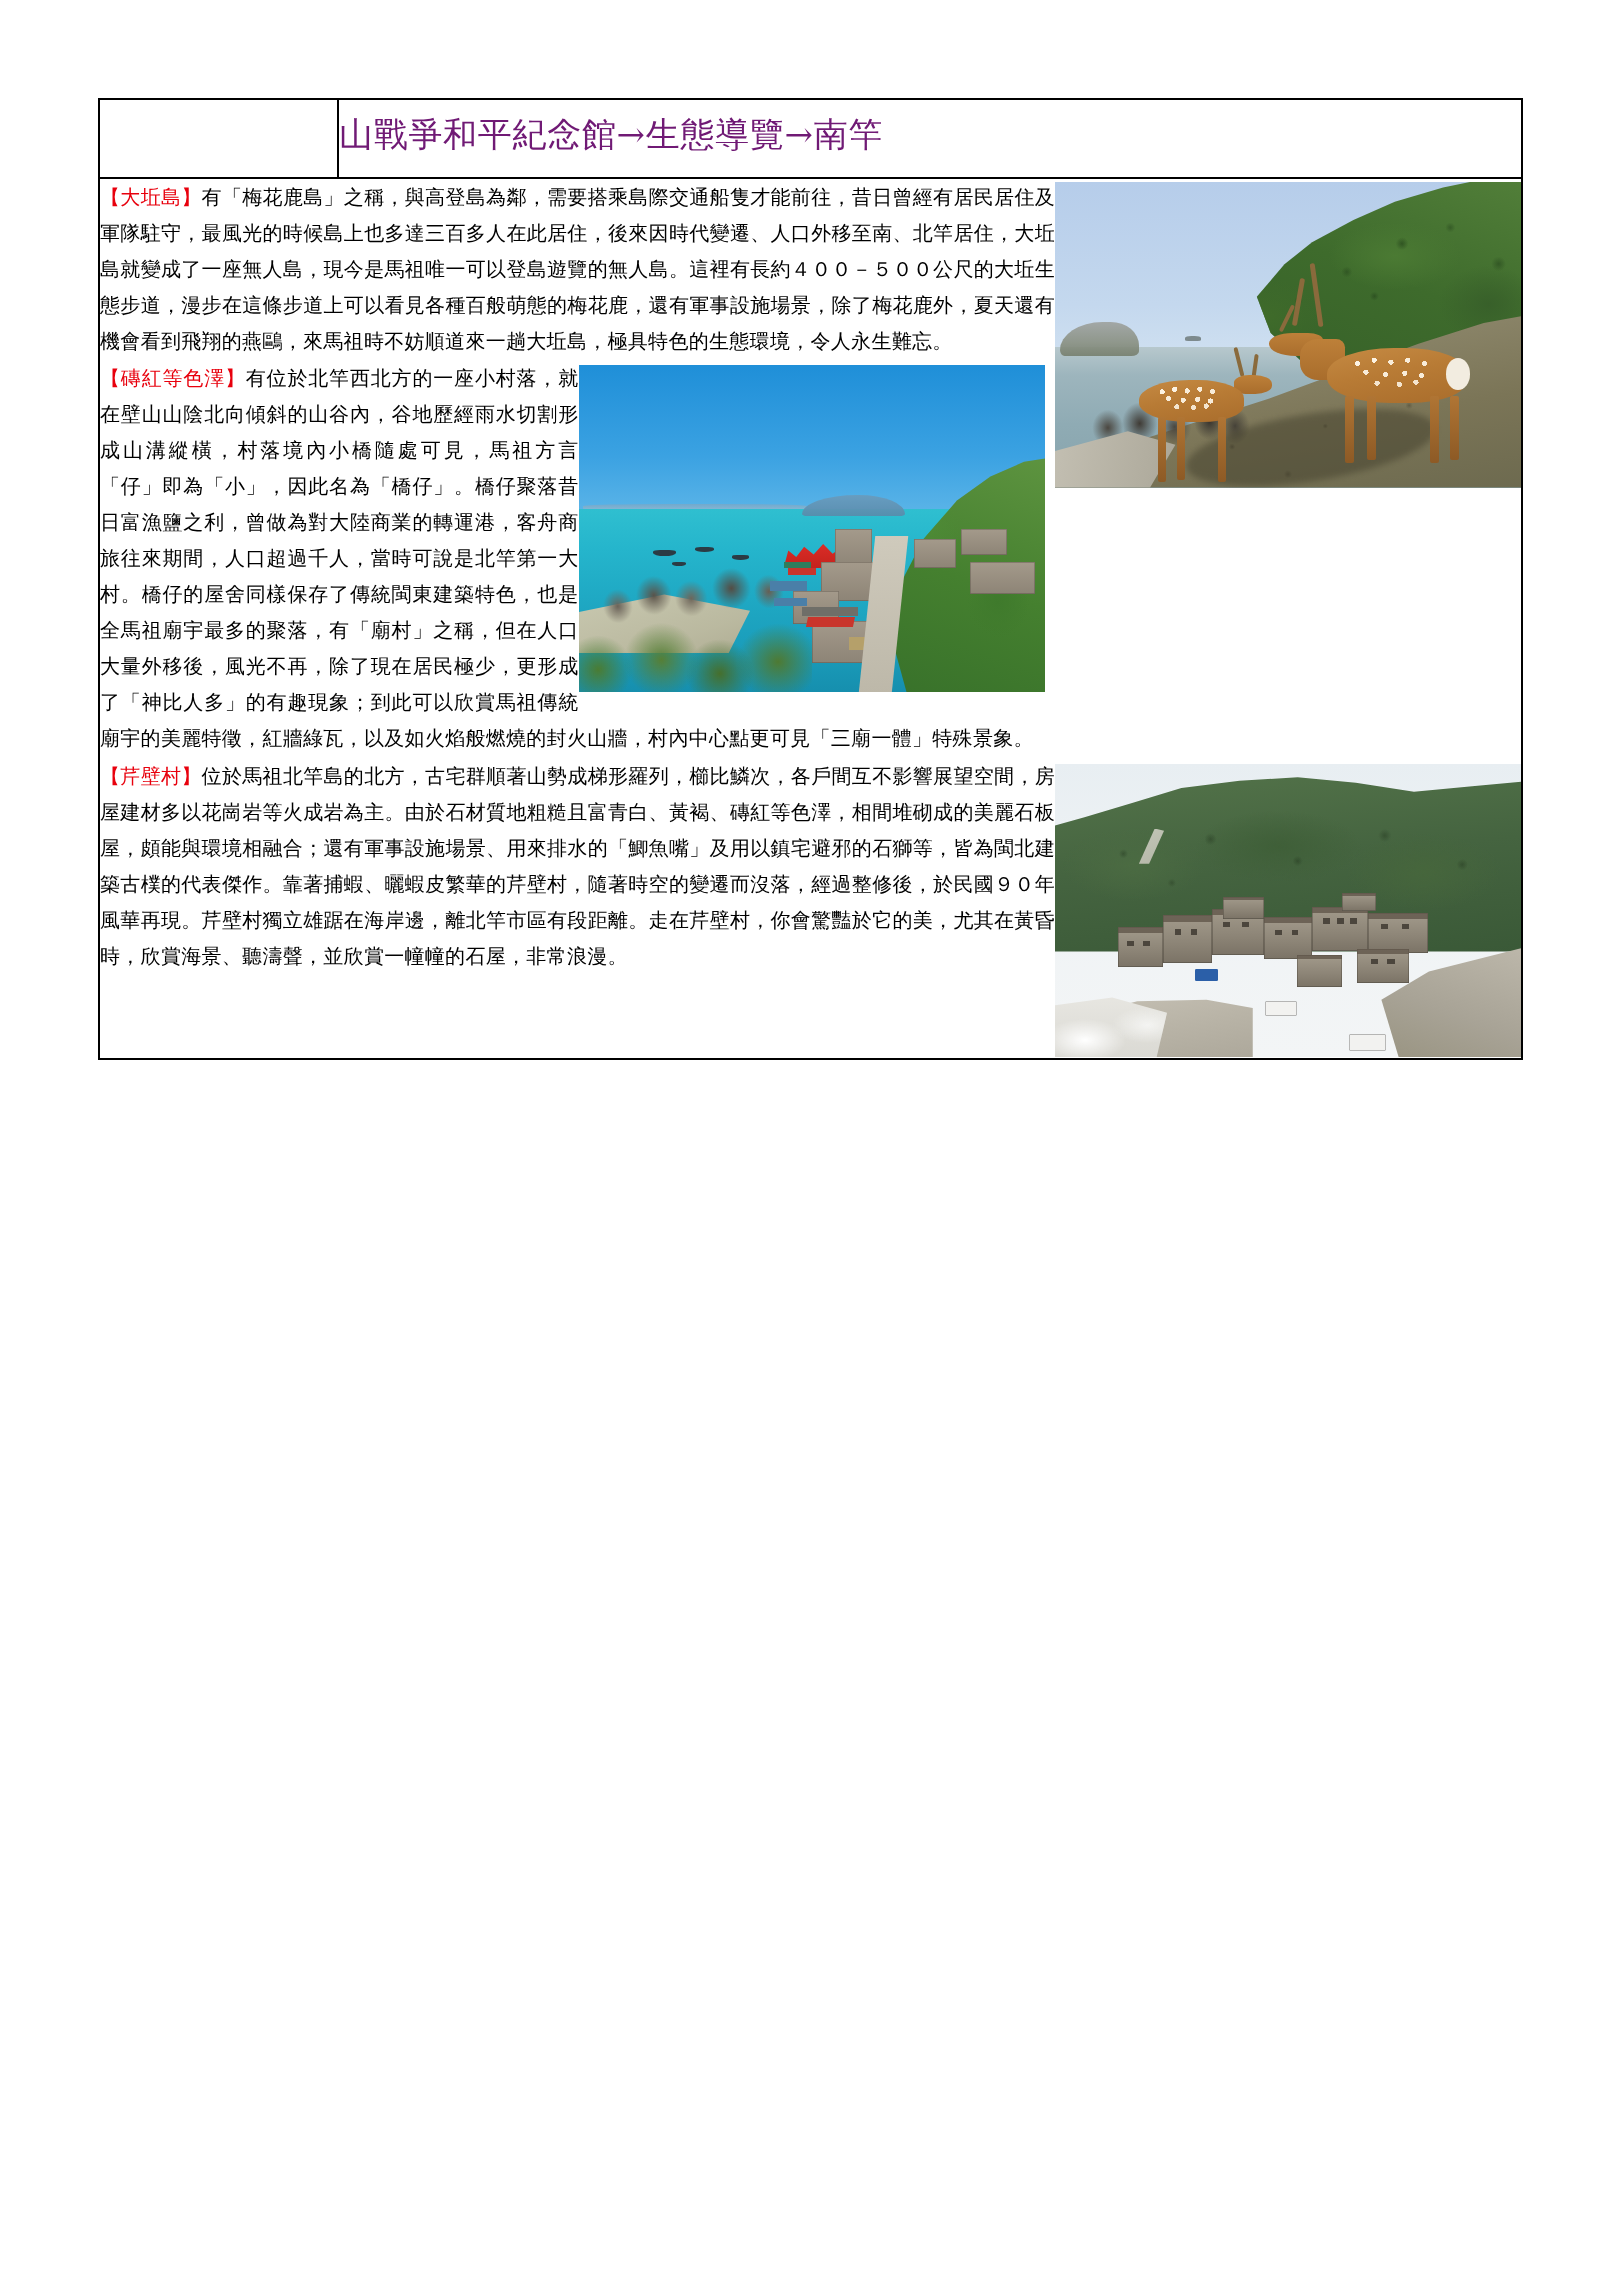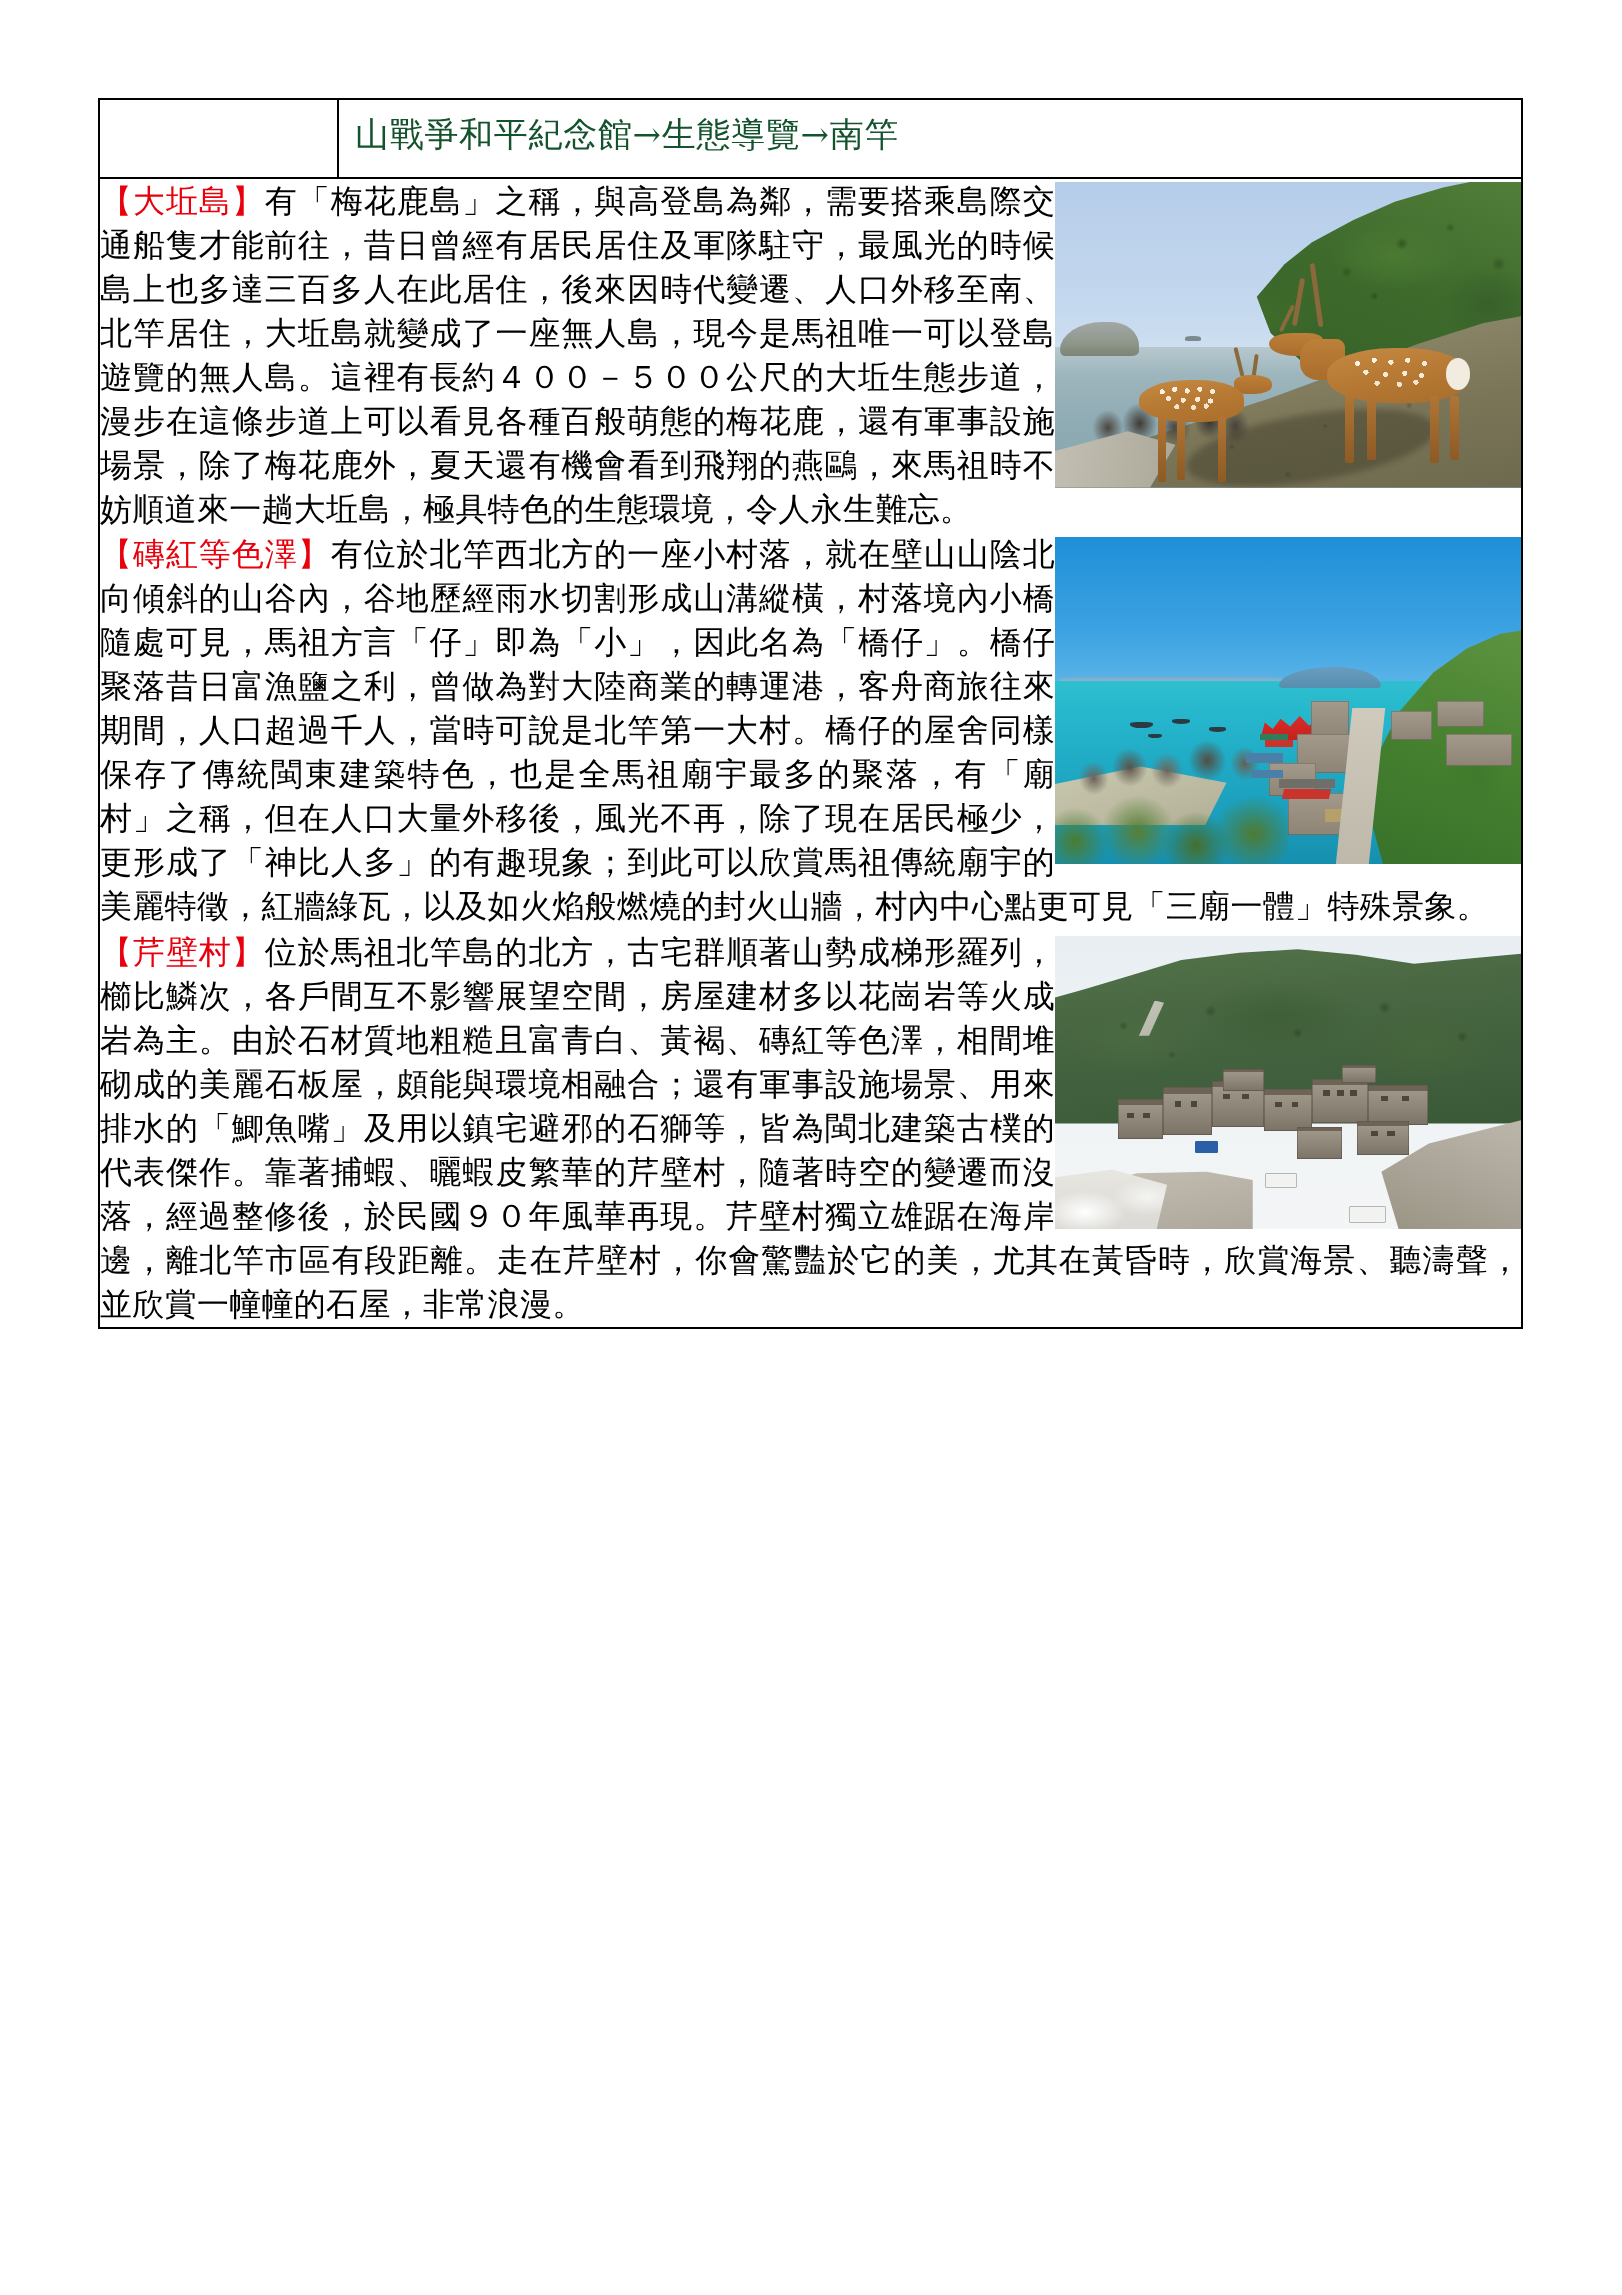--- a/index.html
+++ b/index.html
@@ -43,35 +43,34 @@
     height: 77px;
   }
   .hdr-right {
     height: 77px;
     padding: 3.9px 13px 3.9px 18.3px;
   }
   .hdr-title {
     font-family: "DejaVu Serif", "Liberation Serif", serif;
     font-size: 34px;
     line-height: 69px;
-    color: #14532d;
+    color: #701a75;
     letter-spacing: 0.7px;
     white-space: nowrap;
-    margin-left: 16px;
   }
 
   
   .body-cell {
     padding: 17px 14.4px 22px 17px;
   }
 
   .article {
     position: relative;
-    font-size: 32px;
-    line-height: 44px;
+    font-size: 20px;
+    line-height: 36px;
     color: #000000;
     text-align: justify;
     text-justify: inter-character;
     letter-spacing: 0.3px;
     border-radius: 26px;
   }
 
   .para {
     margin: 0 0 1.3px 0;
     text-indent: 0;

